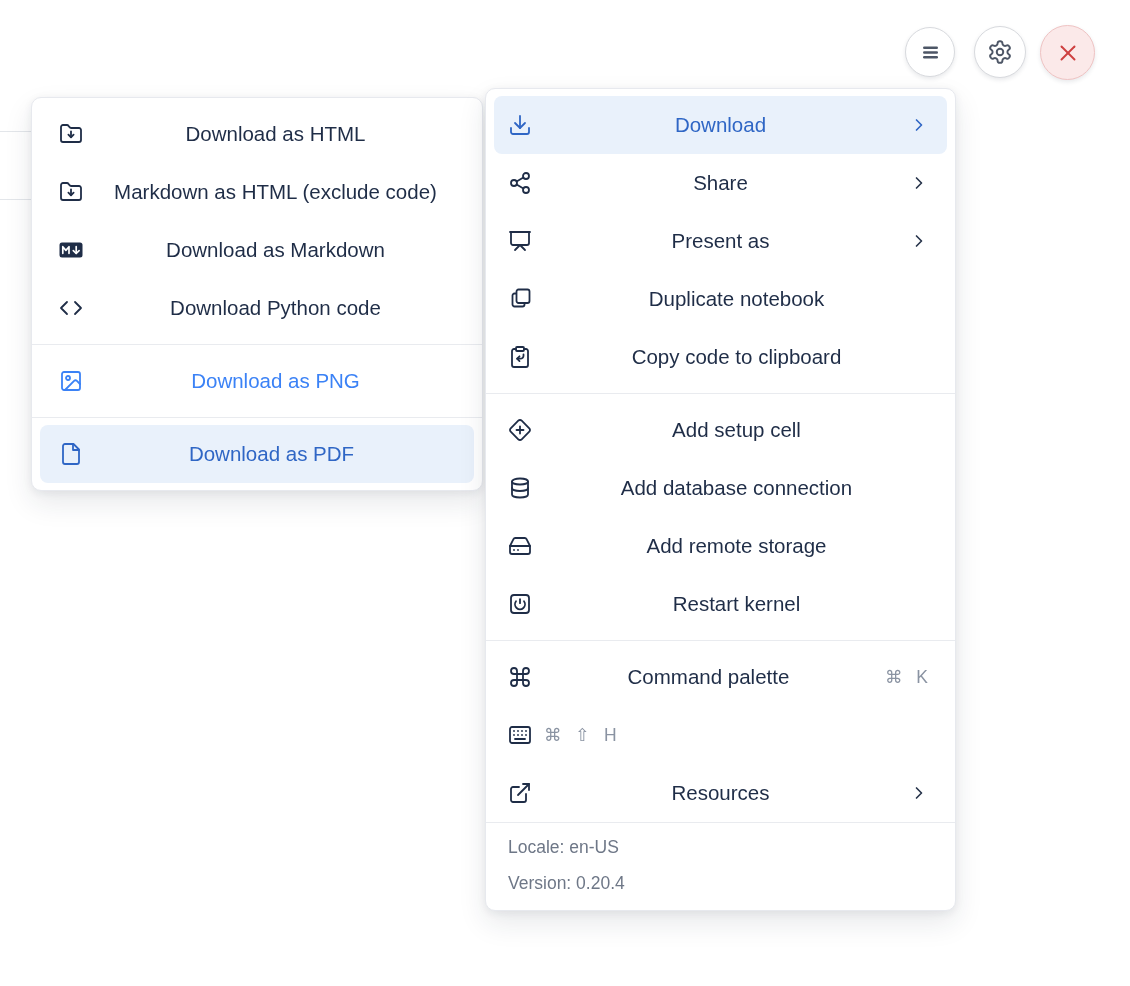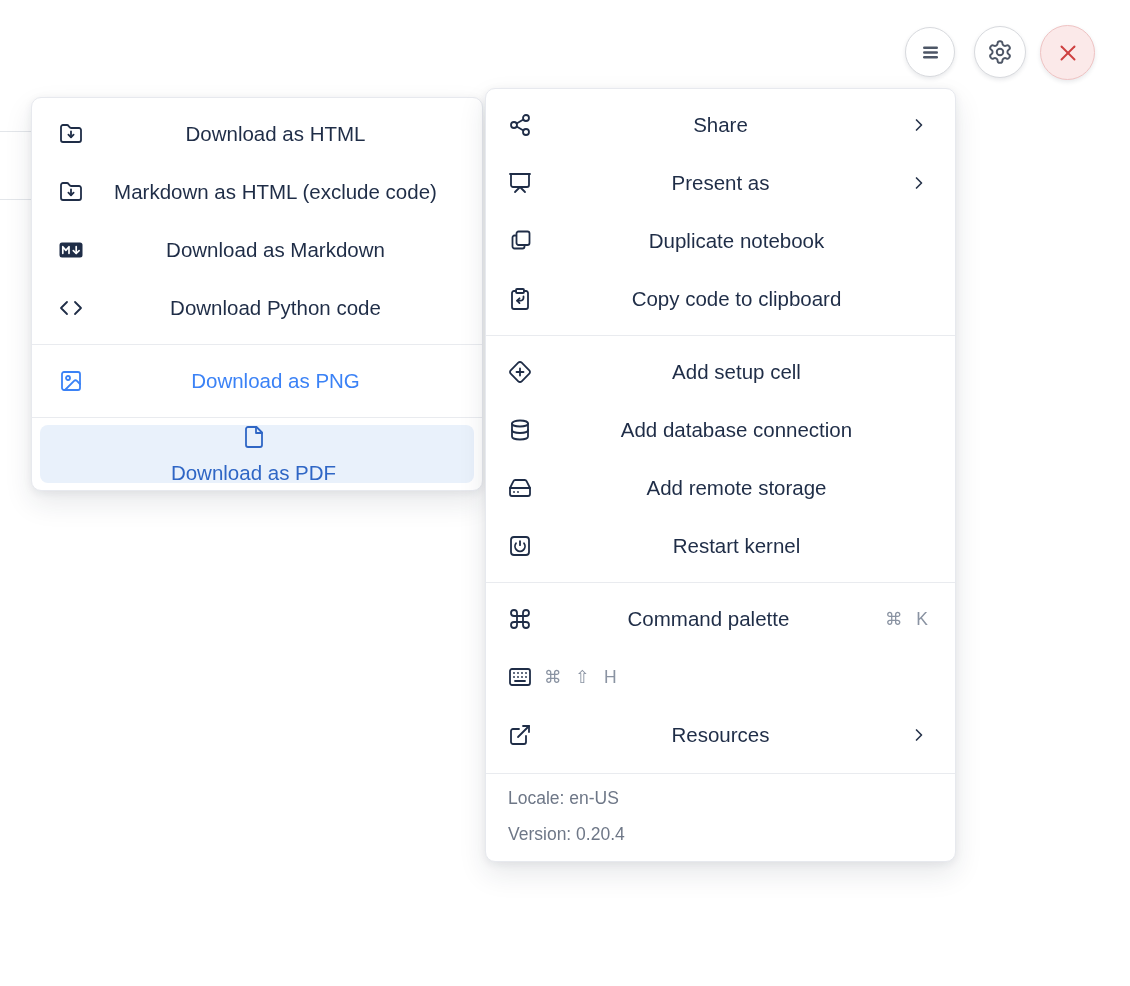--- a/index.html
+++ b/index.html
@@ -67,29 +67,29 @@
     font-size: 17.5px;
     color: #8a93a2;
     word-spacing: 7px;
     letter-spacing: 1px;
   }
   .mi-icon { display: flex; flex: 0 0 auto; }
   .chev { display: flex; flex: 0 0 auto; color: #27344b; }
 
   .hl { background: #e9f1fb; border-radius: 8px; color: #2f66c5; }
   .hl .chev { color: #2f66c5; }
-  .submenu .hl  { margin: 0 8px; padding-left: 19px; flex-direction: column; }
+  .submenu .hl  { margin: 0 8px; padding-left: 19px; }
   .mainmenu .hl { margin: 0 8px; padding-left: 14px; padding-right: 18px; }
   .disabled { color: #3b82f6; cursor: default; }
 
   .separator { height: 1px; background: #e9ebef; margin: 7px 0; }
 
   .menu-footer {
     border-top: 1px solid #e9ebef;
-    margin-top: 9px;
+    margin-top: 0;
     padding: 6px 26px 2px 22px;
   }
   .menu-footer .foot-line {
     font-size: 17.5px;
     color: #6e7787;
     line-height: 36px;
   }
 
   svg.ic {
     width: 24px; height: 24px;
@@ -219,20 +219,35 @@
             <path d="M14 2v6h6"></path>
           </svg>
       </span>
       <span class="mi-label">Download as PDF</span>
     </div>
 
   </div>
 
   <div class="panel mainmenu">
 
+    <div class="menu-item hl">
+      <span class="mi-icon">
+        <svg class="ic" viewBox="0 0 24 24">
+            <path d="M12 15V3"></path>
+            <path d="M21 15v4a2 2 0 0 1-2 2H5a2 2 0 0 1-2-2v-4"></path>
+            <path d="m7 10 5 5 5-5"></path>
+          </svg>
+      </span>
+      <span class="mi-label">Download</span>
+      <span class="chev">
+        <svg class="chev-ic" viewBox="0 0 24 24">
+            <path d="m9 18 6-6-6-6"></path>
+          </svg>
+      </span>
+    </div>
 
     <div class="menu-item">
       <span class="mi-icon">
         <svg class="ic" viewBox="0 0 24 24">
             <circle cx="18" cy="5" r="3"></circle>
             <circle cx="6" cy="12" r="3"></circle>
             <circle cx="18" cy="19" r="3"></circle>
             <path d="m8.59 13.51 6.83 3.98"></path>
             <path d="m15.41 6.51-6.82 3.98"></path>
           </svg>

